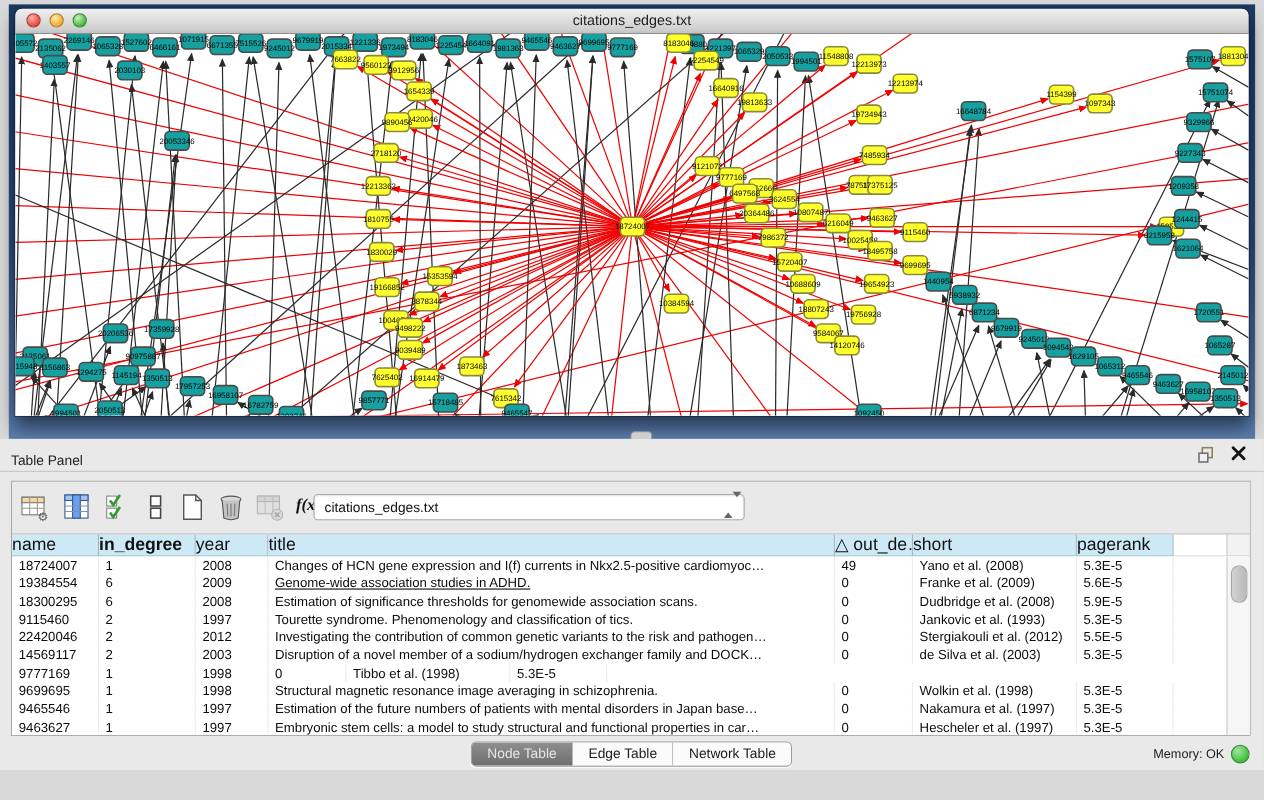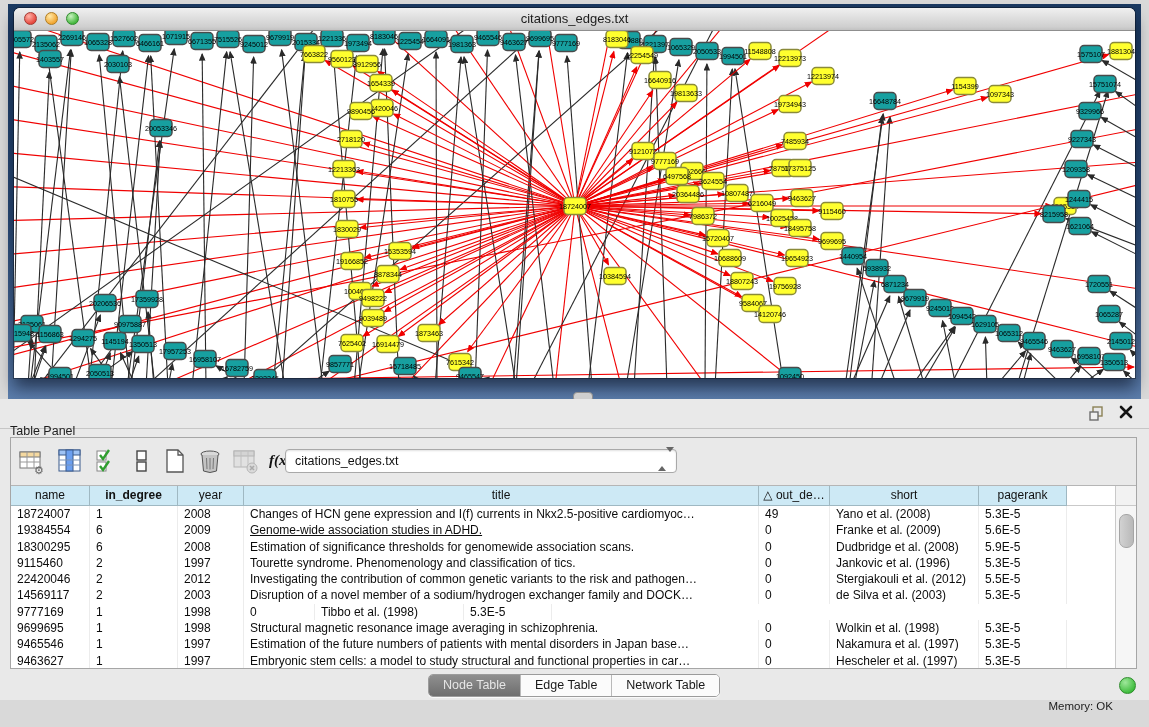--- a/index.html
+++ b/index.html
@@ -24,21 +24,21 @@
   .tl.yellow{background:radial-gradient(circle at 35% 30%,#ffe9a8,#f2a733 70%);border:1px solid #b07d22;}
   .tl.green{background:radial-gradient(circle at 35% 30%,#c9f3c0,#46b83f 70%);border:1px solid #2f8a2d;}
   #net-canvas{position:relative;width:1121px;height:347px;background:#fff;overflow:hidden;}
   #netsvg{display:block;}
   #splitter{position:absolute;left:565px;top:388px;width:18px;height:8px;border-radius:4px;
     background:#cfcfcf;border:1px solid #8e8e8e;}
 
   
   #table-panel{position:absolute;left:0;top:399px;width:1149px;height:301px;background:#e9e9e9;}
   #panel-titlebar{position:relative;height:29px;border-bottom:1px solid #c6c6c6;}
-  #panel-title{position:absolute;left:10px;top:25px;font-size:12.5px;color:#1e1e1e;}
+  #panel-title{position:absolute;left:10px;top:13px;font-size:12.5px;color:#1e1e1e;}
   #panel-float{position:absolute;right:44px;top:6px;width:17px;height:17px;}
   #panel-close{position:absolute;right:14px;top:5px;width:17px;height:17px;}
 
   #table-box{position:absolute;left:10px;top:38px;width:1127px;height:232px;
     border:1px solid #a6a6a6;background:#fff;box-sizing:border-box;display:flex;flex-direction:column;}
   #toolbar{height:47px;background:#e9e9e9;border-bottom:1px solid #b5b5b5;position:relative;flex:0 0 auto;}
   .tbtn{position:absolute;top:8px;width:30px;height:30px;border:none;background:transparent;padding:1px;}
   .tbtn svg{display:block;}
   #fx{font-family:"Liberation Serif", serif;font-style:italic;font-weight:bold;font-size:15px;color:#111;
       position:absolute;top:14px;}
@@ -48,40 +48,40 @@
   #combo-value{position:absolute;left:9px;top:4px;}
   #combo-arrows{position:absolute;right:6px;top:2px;width:12px;height:18px;}
   #combo-arrows .up{width:0;height:0;border-left:4px solid transparent;border-right:4px solid transparent;
     border-bottom:5px solid #666;margin:3px auto 2px;}
   #combo-arrows .dn{width:0;height:0;border-left:4px solid transparent;border-right:4px solid transparent;
     border-top:5px solid #666;margin:0 auto;}
 
   #grid{flex:1 1 auto;display:flex;flex-direction:column;overflow:hidden;position:relative;}
   .hdr-row{display:flex;height:20px;flex:0 0 auto;background:#fff;}
   .hdr-cell{box-sizing:border-box;background:#cde9f5;border-right:1px solid #9fb8c2;border-bottom:1px solid #9fb8c2;
-    font-size:12px;color:#111;text-align:center;line-height:19px;white-space:nowrap;overflow:hidden;}
+    font-size:16px;color:#111;line-height:19px;white-space:nowrap;overflow:hidden;}
   .hdr-fill{flex:1;background:#fff;border-bottom:1px solid #c9c9c9;}
   .hdr-sb{width:20px;background:#f2f2f2;border-left:1px solid #c9c9c9;border-bottom:1px solid #c9c9c9;}
   #rows{flex:1 1 auto;position:relative;background:#fff;}
   .t-row{display:flex;height:16.3px;background:#fff;}
   .t-cell{box-sizing:border-box;font-size:12px;color:#0c0c0c;padding-left:6px;line-height:16.3px;
     white-space:nowrap;overflow:hidden;border-right:1px solid #ececec;}
   #vsb{position:absolute;right:0;top:0;width:20px;bottom:0;background:#f6f6f6;border-left:1px solid #c9c9c9;}
   #vsb-thumb{position:absolute;left:3px;top:8px;width:13px;height:32px;border-radius:7px;
     background:linear-gradient(to right,#d2d2d2,#b9b9b9);border:1px solid #a5a5a5;}
 
   
   #tabs{position:absolute;left:428px;top:275px;height:21px;display:flex;
     border:1px solid #9b9b9b;border-radius:5px;overflow:hidden;background:#fbfbfb;
     box-shadow:0 1px 1px rgba(255,255,255,.8), inset 0 1px 0 rgba(255,255,255,.6);}
   .tab{font-size:12.5px;line-height:21px;text-align:center;color:#1a1a1a;background:#fbfbfb;
     border-right:1px solid #b9b9b9;padding:0 14px;white-space:nowrap;}
   .tab:last-child{border-right:none;}
   .tab.sel{background:linear-gradient(to bottom,#8f8f8f,#6e6e6e);color:#e6e6e6;}
-  #memory{position:absolute;right:36px;top:279px;font-size:11.5px;color:#1c1c1c;line-height:16px;margin-top:20px;}
+  #memory{position:absolute;right:36px;top:279px;font-size:11.5px;color:#1c1c1c;line-height:16px;}
   #mem-dot{position:absolute;right:13px;top:278px;width:15px;height:15px;border-radius:50%;
     background:radial-gradient(circle at 35% 30%,#9fe79b,#3cbb3a 75%);border:1px solid #2e8c2c;}
 </style>
 </head>
 <body>
 <div id="app">
 
 <div id="desktop">
   <div id="net-frame">
     <div id="net-titlebar">
@@ -689,21 +689,21 @@
               <div class="t-cell" style="width: 71px;">0</div>
               <div class="t-cell" style="width: 149px;">Dudbridge et al. (2008)</div>
               <div class="t-cell" style="width: 88px;">5.9E-5</div>
             </div>
             <div class="t-row">
               <div class="t-cell" style="width: 79px;">9115460</div>
               <div class="t-cell" style="width: 88px;">2</div>
               <div class="t-cell" style="width: 66px;">1997</div>
               <div class="t-cell" style="width: 515px;">Tourette syndrome. Phenomenology and classification of tics.</div>
               <div class="t-cell" style="width: 71px;">0</div>
-              <div class="t-cell" style="width: 149px;">Jankovic et al. (1996)</div>
+              <div class="t-cell" style="width: 149px;">Jankovic et al. (1993)</div>
               <div class="t-cell" style="width: 88px;">5.3E-5</div>
             </div>
             <div class="t-row">
               <div class="t-cell" style="width: 79px;">22420046</div>
               <div class="t-cell" style="width: 88px;">2</div>
               <div class="t-cell" style="width: 66px;">2012</div>
               <div class="t-cell" style="width: 515px;">Investigating the contribution of common genetic variants to the risk and pathogen…</div>
               <div class="t-cell" style="width: 71px;">0</div>
               <div class="t-cell" style="width: 149px;">Stergiakouli et al. (2012)</div>
               <div class="t-cell" style="width: 88px;">5.5E-5</div>

